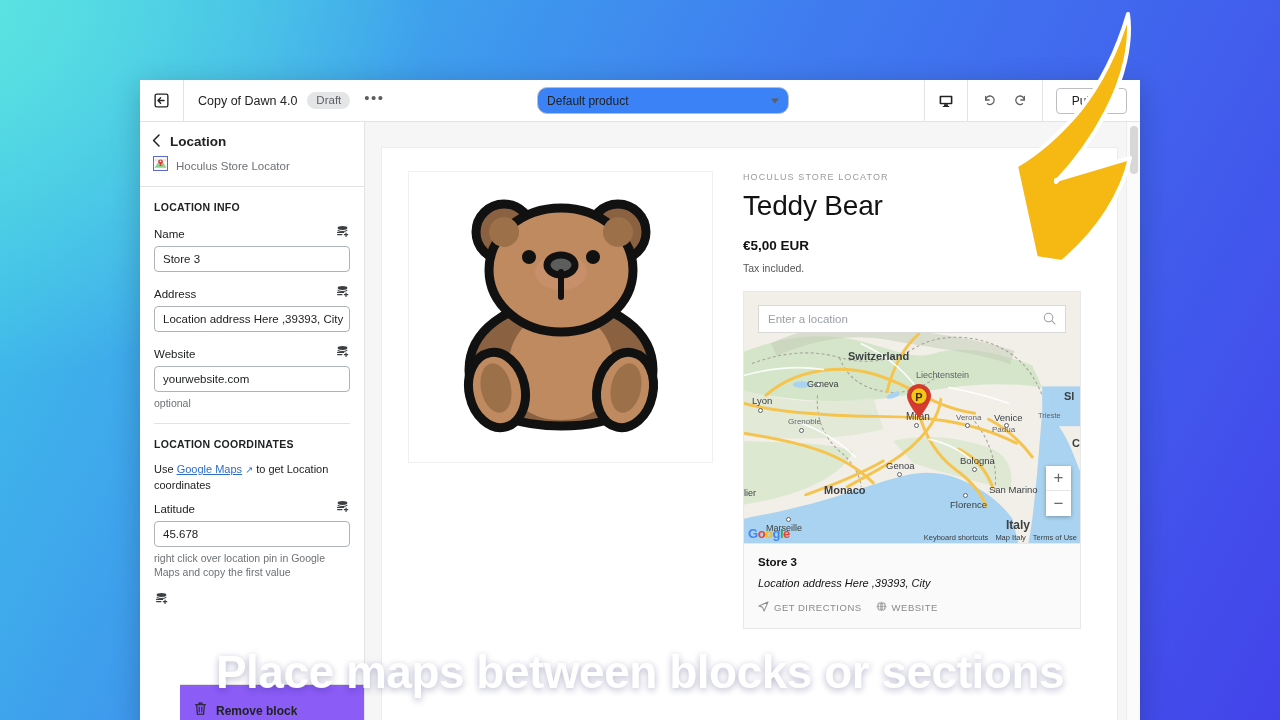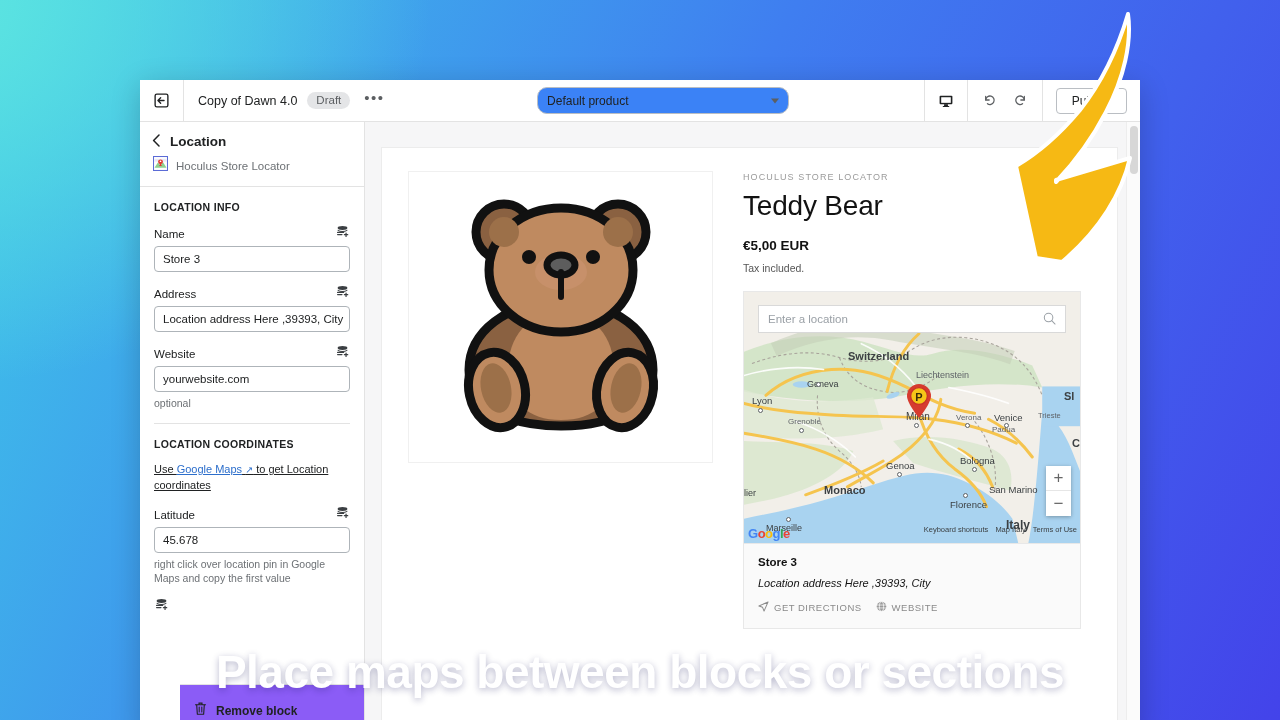--- a/index.html
+++ b/index.html
@@ -167,22 +167,21 @@
     display: flex; align-items: center;
     overflow: hidden; white-space: nowrap;
   }
   .fld-help {
     font-size: 10.5px; color: #6d7175;
     margin-top: 4px; line-height: 1.35;
   }
   .sb-divider { border-top: 1px solid #e3e3e3; margin: 4px 0 0; }
   .coord-note {
     font-size: 11px; color: #202223; line-height: 1.45;
-    margin-bottom: 12px;
-    text-decoration: underline;
+    margin-bottom: 6px;
   }
   .coord-note a {
     color: #2c6ecb; text-decoration: underline;
   }
   .ext-ico { font-size: 9.5px; color: #2c6ecb; }
 
   .sb-foot {
     flex: 0 0 auto;
     border-top: 1px solid #e3e3e3;
     padding: 16px 14px;
@@ -269,21 +268,21 @@
     background: #fff;
     box-shadow: 0 1px 4px rgba(0,0,0,0.3);
   }
   .map-zoom div {
     height: 25px; display: flex; align-items: center; justify-content: center;
     font-size: 17px; color: #666; cursor: pointer;
     font-family: "Liberation Sans", sans-serif;
   }
   .map-zoom div:first-child { border-bottom: 1px solid #e6e6e6; }
   .map-attr {
-    position: absolute; right: 3px; bottom: 9px; z-index: 6;
+    position: absolute; right: 3px; bottom: 1px; z-index: 6;
     font-size: 7.5px; color: #3c4043;
     display: flex; gap: 7px;
   }
   .map-google {
     position: absolute; left: 4px; bottom: 2px; z-index: 6;
     font-size: 13px; font-weight: bold; letter-spacing: -0.5px;
   }
 
   
   .store-card {

